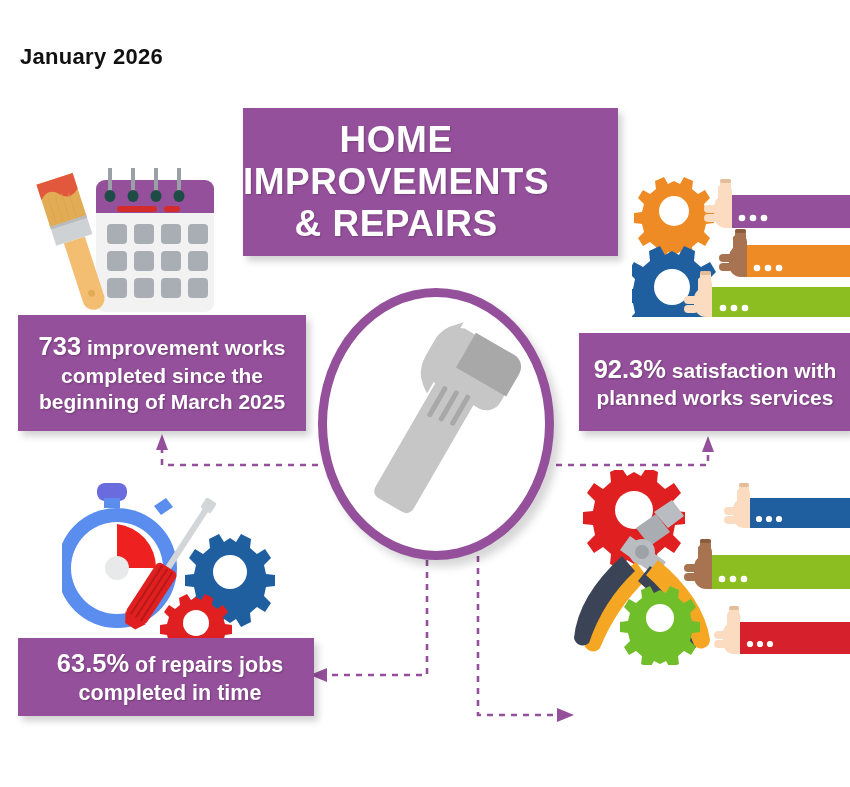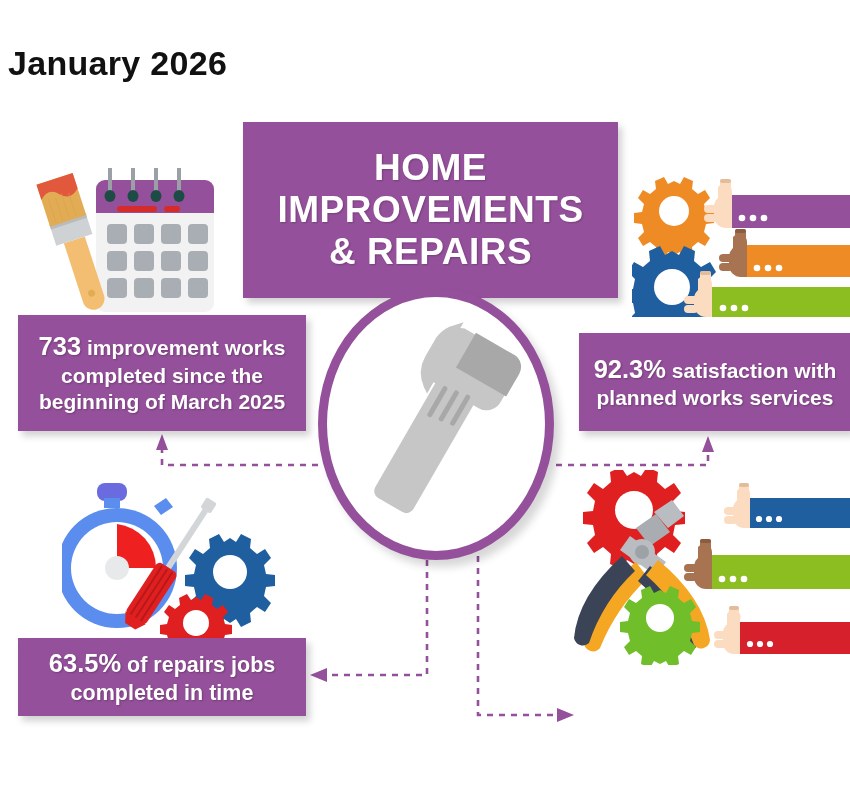--- a/index.html
+++ b/index.html
@@ -12,40 +12,40 @@
     width: 850px;
     height: 787px;
     background: #ffffff;
     font-family: "Liberation Sans", sans-serif;
     overflow: hidden;
   }
 
   
   #date-title {
     position: absolute;
-    left: 8px;
+    left: 20px;
     top: 44px;
-    font-size: 34px;
+    font-size: 22px;
     font-weight: bold;
     color: #111111;
     letter-spacing: 0.3px;
   }
 
   
   #heading-banner {
     position: absolute;
     left: 243px;
-    top: 122px;
+    top: 108px;
     width: 375px;
-    height: 176px;
+    height: 148px;
     background: #95509B;
     box-shadow: 4px 5px 7px rgba(0,0,0,0.18);
     display: flex;
     align-items: center;
-    justify-content: center;
+    justify-content: flex-start;
   }
   #heading-text {
     color: #ffffff;
     font-size: 37px;
     font-weight: bold;
     line-height: 1.13;
     text-align: center;
     letter-spacing: 0.5px;
     text-shadow: 1px 1px 2px rgba(0,0,0,0.22);
     white-space: pre-line;
@@ -83,21 +83,21 @@
     line-height: 1.26;
     text-align: center;
     font-weight: bold;
     text-shadow: 1px 1px 2px rgba(0,0,0,0.25);
     padding: 0 8px;
   }
   .stat-text .num { font-size: 25.5px; font-weight: bold; }
 
   #box-improvements { left: 18px;  top: 315px; width: 288px; height: 116px; }
   #box-planned      { left: 579px; top: 333px; width: 272px; height: 98px;  }
-  #box-repairs-time { left: 18px;  top: 638px; width: 288px; height: 78px;  }
+  #box-repairs-time { left: 18px;  top: 638px; width: 288px; height: 78px; padding-left: 8px;  }
   #box-repairs-sat  { left: 578px; top: 659px; width: 266px; height: 78px;  }
 
   #box-improvements .stat-text,
   #box-planned .stat-text { font-size: 21px; }
 
   
   #connectors {
     position: absolute;
     left: 0; top: 0;
     width: 850px; height: 787px;

